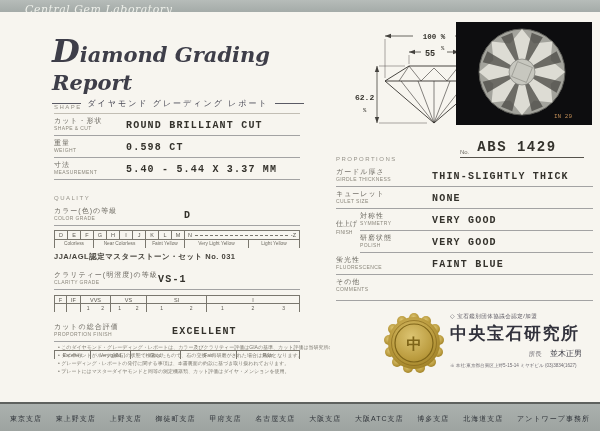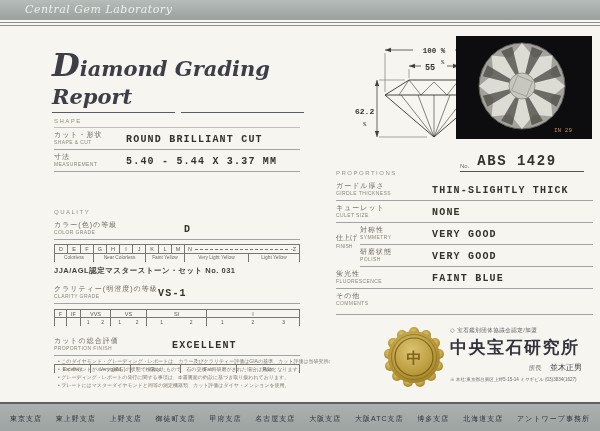--- a/index.html
+++ b/index.html
@@ -11,21 +11,21 @@
             background:linear-gradient(#b6bcb9,#99a09d); }
   .topbar .brand { display:block; font-family:"DejaVu Serif", serif; font-style:italic;
                    font-size:11px; color:#eef0ea; padding-left:25px; line-height:20px; letter-spacing:.5px; }
   .rule-a { position:absolute; top:22px; left:0; width:600px; height:1px; background:#8d918e; }
   .rule-b { position:absolute; top:25px; left:0; width:600px; height:1px; background:#8d918e; }
   .botbar { position:absolute; bottom:0; left:0; width:600px; height:29px;
             background:linear-gradient(#abb1ae,#9da3a0); border-top:2px solid #5e615e; }
   .branches { display:flex; justify-content:space-between; padding:10px 10px 0; }
   .branches span { font-size:7px; color:#2e3238; letter-spacing:1px; white-space:nowrap; }
 
-  .paper { position:absolute; top:26px; left:0; width:600px; height:374px; background:#f7f5ef; }
+  .paper { position:absolute; top:12px; left:0; width:600px; height:374px; background:#f7f5ef; }
 
   
   .titleblock { position:absolute; left:52px; top:20px; width:256px; }
   .rtitle { font-family:"DejaVu Serif", serif; font-style:italic; font-weight:bold;
             font-size:21px; color:#3e3e49; }
   .rtitle::first-letter { font-size:32px; }
   .subtitle { display:flex; align-items:center; gap:6px; margin-top:3px; width:252px; }
   .subtitle .dash { height:1px; background:#5a5a64; flex:1; }
   .subtitle .txt { font-size:8px; color:#4a4a56; letter-spacing:2px; white-space:nowrap; }
 
@@ -116,32 +116,40 @@
   </div>
   <div class="rule-a"></div>
   <div class="rule-b"></div>
 
   <div class="paper">
 
     <div class="titleblock">
       <div class="rtitle">Diamond Grading Report</div>
       <div class="subtitle">
         <span class="dash"></span>
+        <span class="txt">ダイヤモンド グレーディング レポート</span>
         <span class="dash"></span>
       </div>
     </div>
 
     <div class="shape-sec">
       <div class="sechead">SHAPE</div>
       <div class="row" style="border-top:1px solid #c2beb4;">
         <span class="lbl">
           <span class="ja">カット・形状</span>
           <span class="en">SHAPE &amp; CUT</span>
         </span>
         <span class="val">ROUND BRILLIANT CUT</span>
+      </div>
+      <div class="row">
+        <span class="lbl">
+          <span class="ja">重量</span>
+          <span class="en">WEIGHT</span>
+        </span>
+        <span class="val">0.598 CT</span>
       </div>
       <div class="row">
         <span class="lbl">
           <span class="ja">寸法</span>
           <span class="en">MEASUREMENT</span>
         </span>
         <span class="val">5.40 - 5.44 X 3.37 MM</span>
       </div>
     </div>
 

